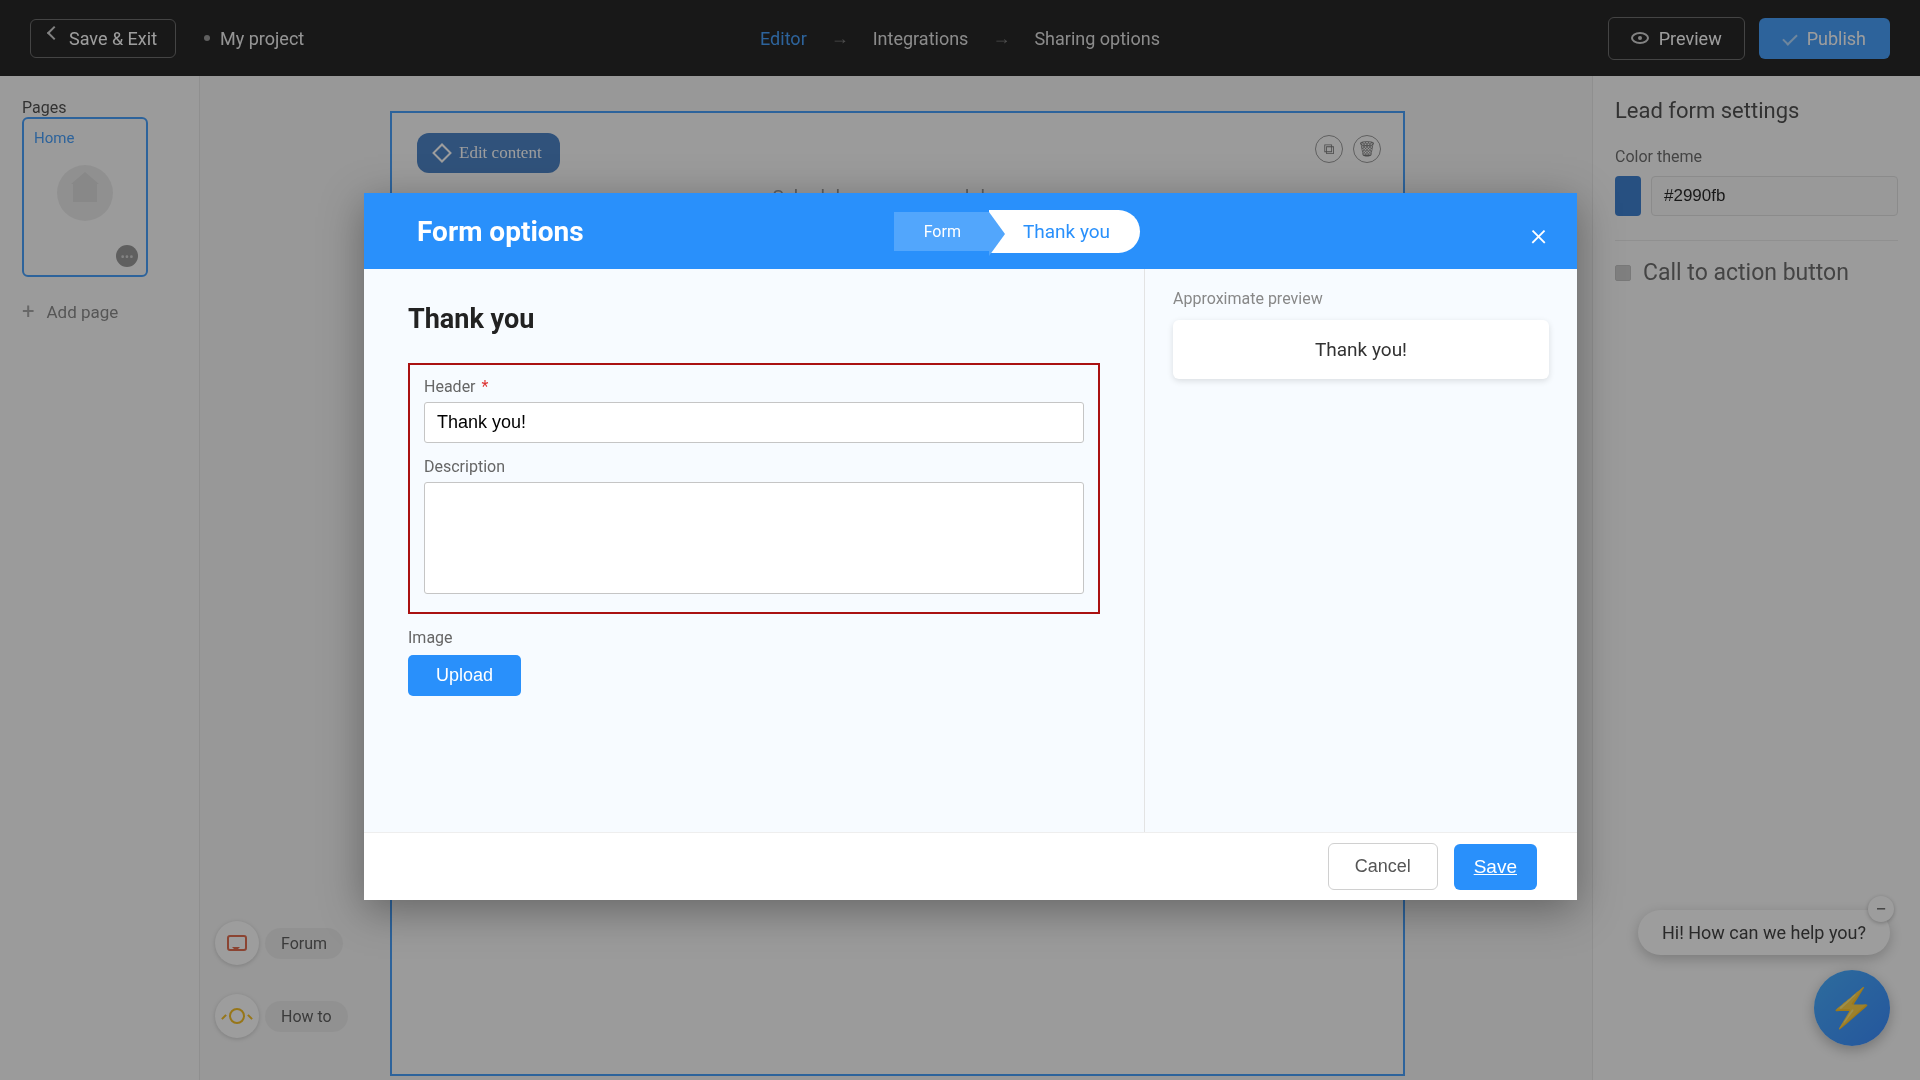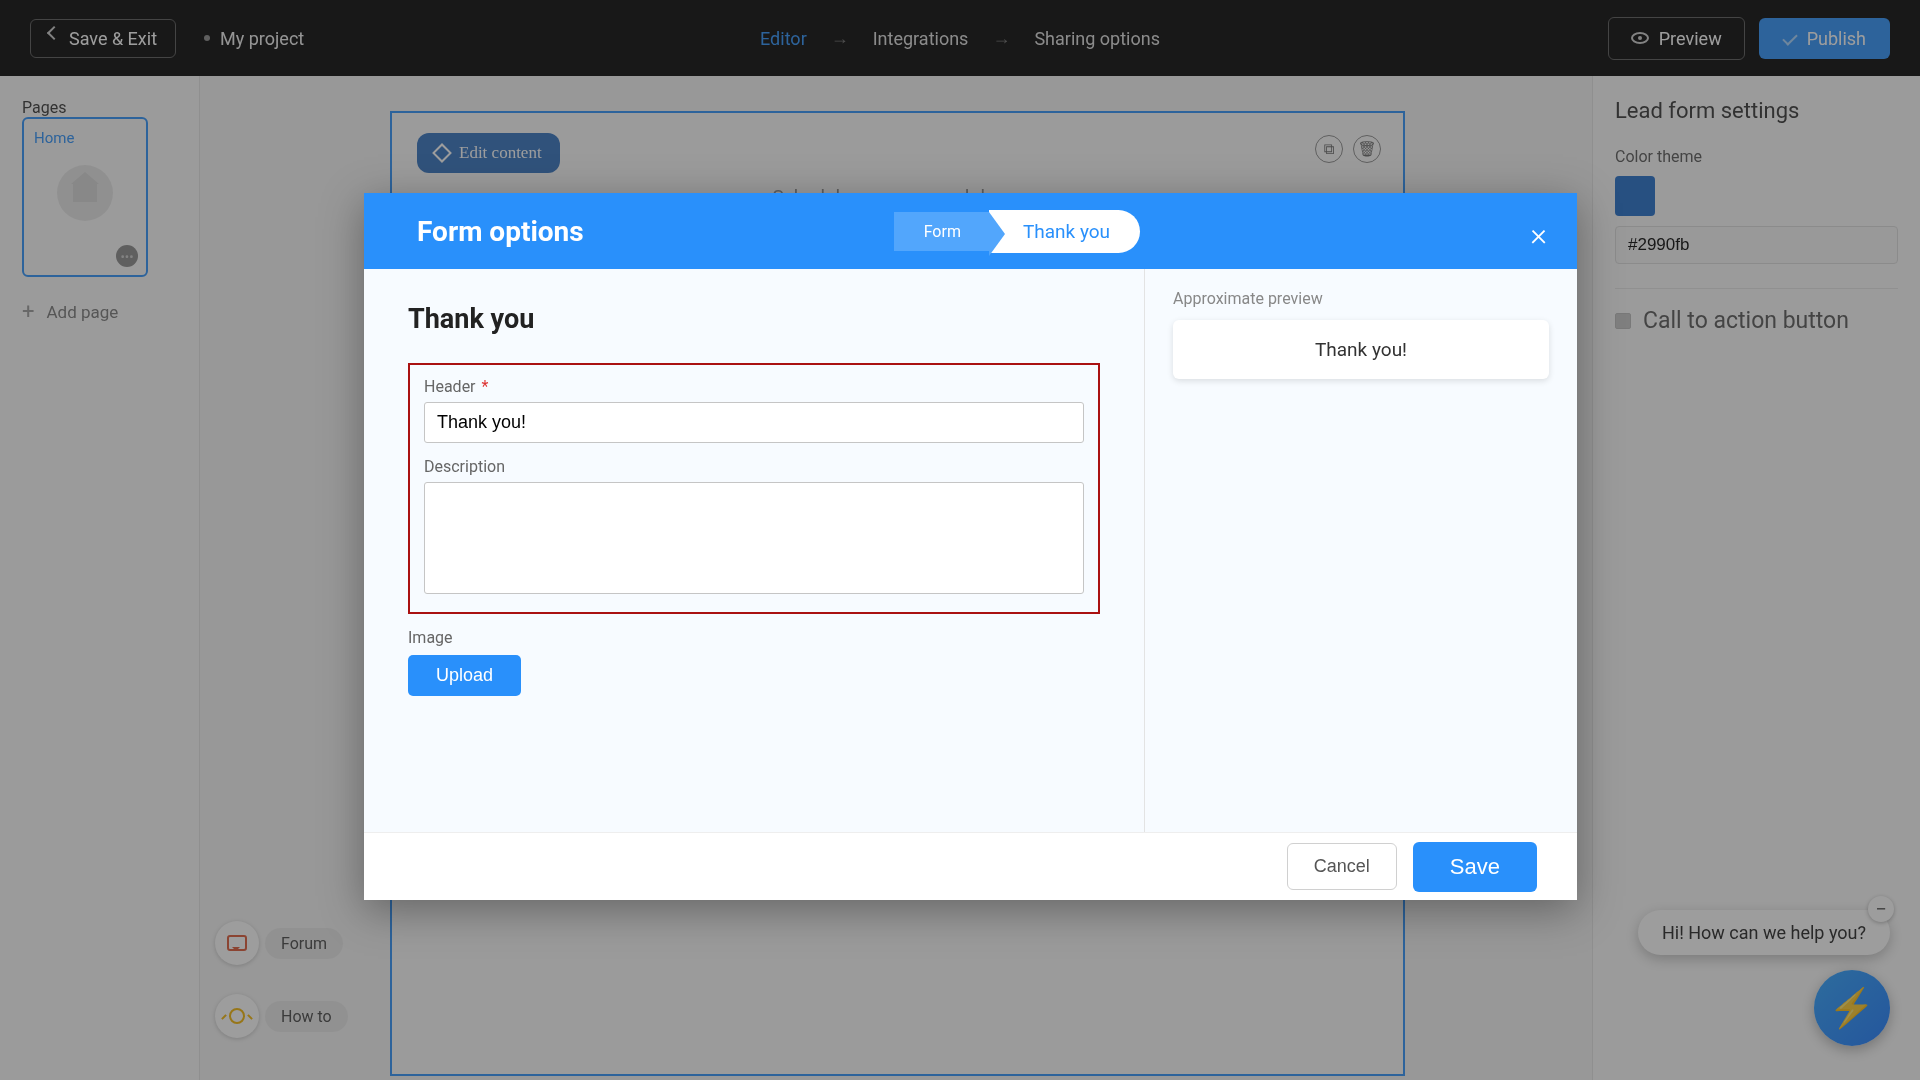--- a/index.html
+++ b/index.html
@@ -61,21 +61,21 @@
 .edit-content-btn { position:absolute; top:20px; left:25px; background:#2f70bf; color:#fff; display:flex; align-items:center; gap:10px; padding:10px 18px; border-radius:12px; font-size:17px; cursor:pointer;font-family:Liberation Serif, serif; }
 .pencil { width:14px; height:14px; border:2px solid #fff; position:relative; transform:rotate(45deg); }
 .canvas-icons { position:absolute; top:22px; right:22px; display:flex; gap:10px; }
 .circ-btn { width:28px; height:28px; border:1px solid #888; border-radius:50%; display:flex; align-items:center; justify-content:center; color:#666; font-size:15px; cursor:pointer;}
 .canvas-title { position:absolute; top:72px; left:0; right:0; text-align:center; color:#888; font-size:19px; }
 
 
 .right-panel { position:absolute; top:76px; right:0; width:328px; bottom:0; background:#fcfcfc; border-left:1px solid #e5e5e5; padding:22px; }
 .rp-title { font-size:22px; margin-bottom:24px; color:#333; }
 .rp-label { font-size:16px; color:#555; margin-bottom:10px; }
-.theme-row { display:flex; gap:10px; margin-bottom:24px;flex-direction:column; }
+.theme-row { display:flex; gap:10px; margin-bottom:24px; }
 .swatch { width:40px; height:40px; background:#1e6bc9; border-radius:4px; }
 .hex-input { flex:1; border:1px solid #ddd; border-radius:4px; padding:8px 12px; font-size:17px; background:#f7f7f7; }
 .rp-hr { border:none; border-top:1px solid #e7e7e7; margin-bottom:18px; }
 .cta-row { display:flex; align-items:center; gap:12px; color:#555; font-size:23px; }
 .cb { width:16px; height:16px; border:1px solid #bbb; background:#c6c6c6; border-radius:2px; }
 
 
 .help-btn { position:absolute; left:215px; display:flex; align-items:center; gap:6px; }
 .help-circle { width:44px; height:44px; border-radius:50%; background:#fff; box-shadow:0 1px 4px rgba(0,0,0,.2); display:flex; align-items:center; justify-content:center; }
 .help-pill { background:#e9e9e9; border-radius:18px; padding:6px 16px; font-size:16px; color:#444; }
@@ -128,21 +128,21 @@
 .text-input { width:100%; border:1px solid #c5c5c5; border-radius:3px; padding:9px 12px; font-size:18px; }
 .textarea { width:100%; height:112px; border:1px solid #c5c5c5; border-radius:3px; padding:9px 12px; font-size:17px; resize:none; }
 .image-label { font-size:16px; color:#666; margin-top:14px; margin-bottom:8px; }
 .upload-btn { background:#2990fb; color:#fff; border:none; border-radius:5px; padding:10px 28px; font-size:18px; cursor:pointer; }
 
 .preview-label { font-size:16px; color:#888; margin-bottom:12px; }
 .preview-card { background:#fff; border-radius:6px; box-shadow:0 2px 6px rgba(0,0,0,.12); padding:18px 24px; text-align:center; font-size:19px; color:#333; }
 
 .modal-foot { height:68px; background:#fff; border-top:1px solid #eee; display:flex; align-items:center; justify-content:flex-end; padding:0 40px; gap:16px; }
 .btn-cancel { border:1px solid #d0d0d0; border-radius:6px; padding:12px 26px; font-size:18px; color:#555; background:#fff; cursor:pointer; }
-.btn-save { background:#2990fb; color:#fff; border:none; border-radius:6px; padding:12px 37px; font-size:22px; cursor:pointer; }
+.btn-save { background:#2990fb; color:#fff; border:none; border-radius:6px; padding:12px 20px; font-size:19px; cursor:pointer;text-decoration:underline; }
 </style>
 </head>
 <body>
 
 <div class="topbar">
   <div class="save-exit">
     <span class="chev-left"></span>
     <span>Save &amp; Exit</span>
   </div>
   <div class="project-label">

